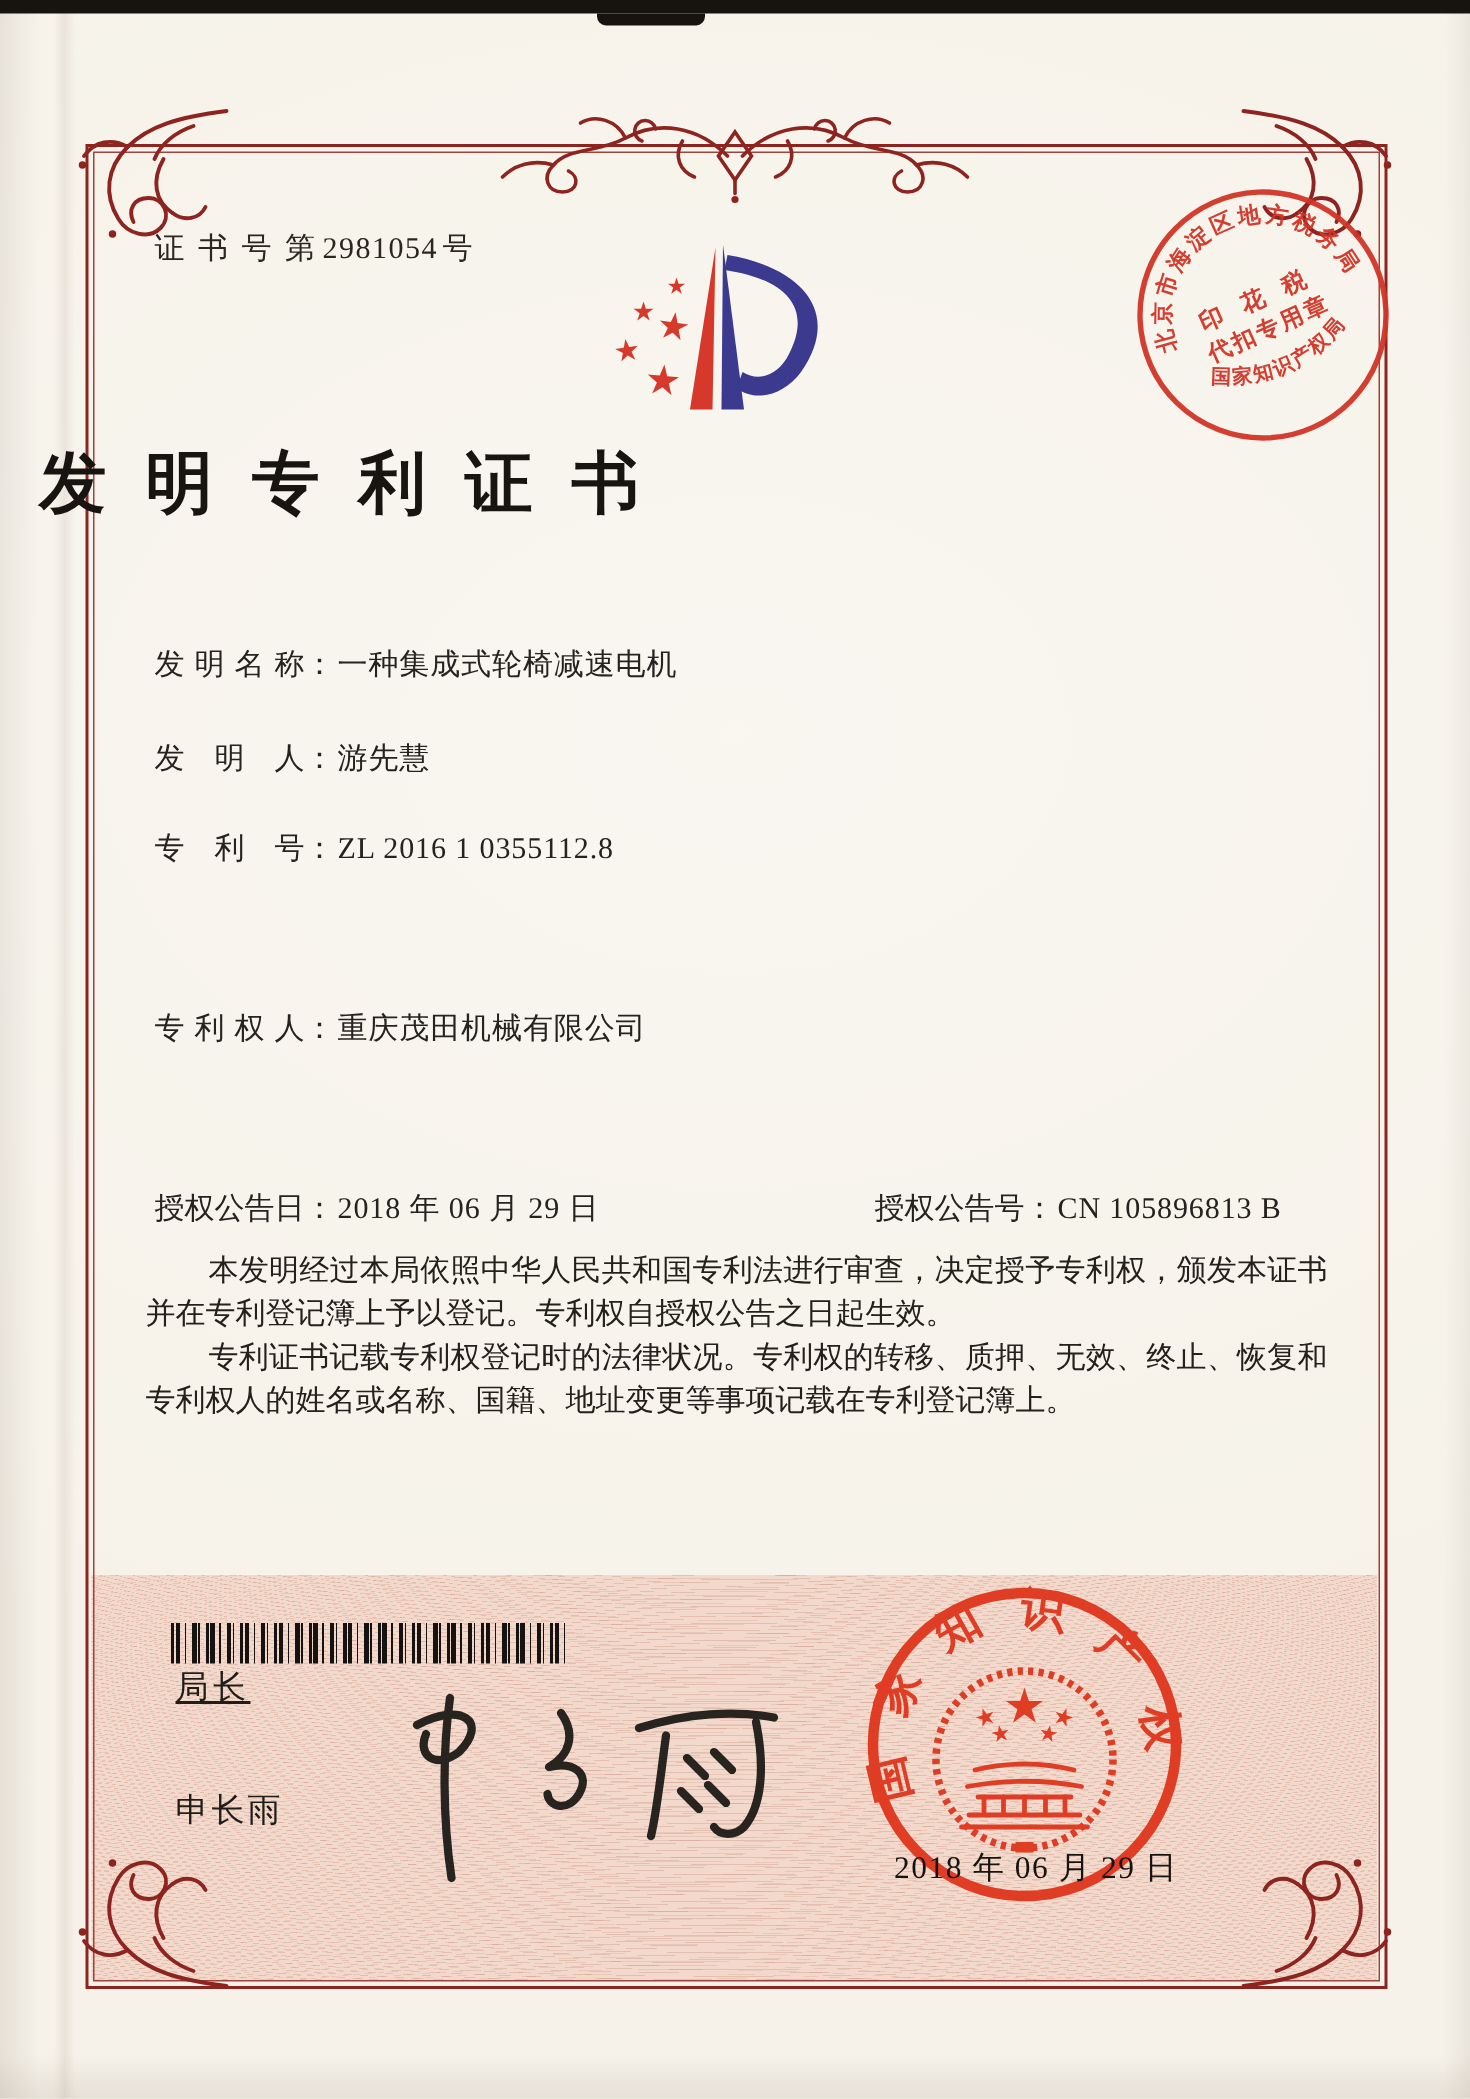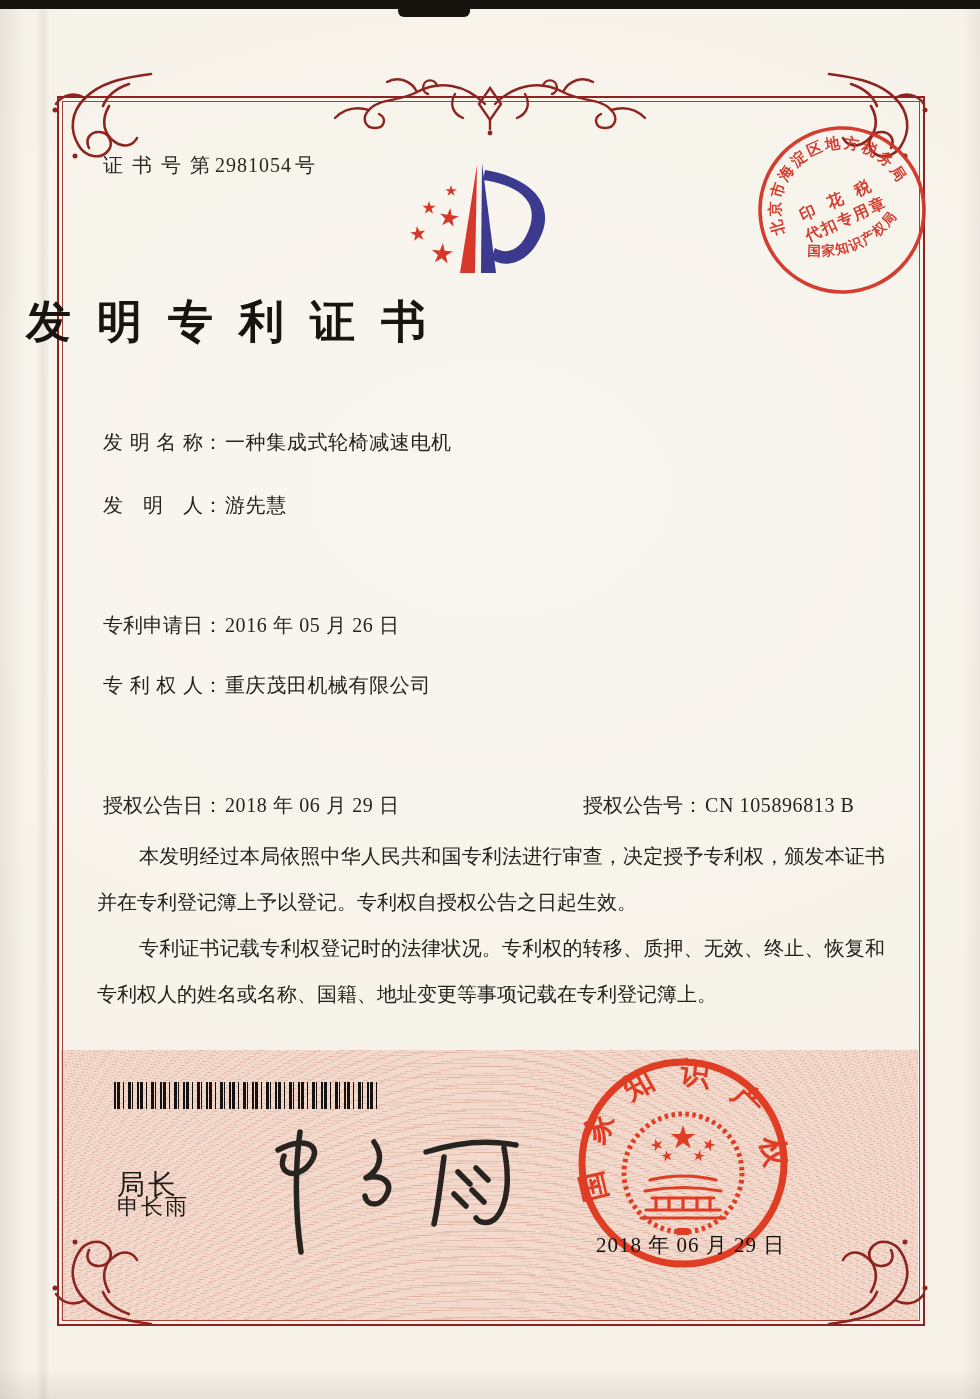--- a/index.html
+++ b/index.html
@@ -47,34 +47,34 @@
   .doc-title{position:absolute;left:0;top:292px;width:100%;
     font-size:45px;font-weight:bold;letter-spacing:26px;text-indent:26px;color:#181410;}
 
   .field-row{position:absolute;left:103px;font-size:20px;white-space:nowrap;color:#262220;}
   .flabel{display:inline-block;width:100px;text-align:justify;text-align-last:justify;vertical-align:bottom;}
   .fcolon{display:inline-block;width:22px;}
   .fvalue{letter-spacing:0.6px;}
   .field-pair2{position:absolute;left:480px;top:0;}
   .field-pair2 .flabel{width:auto;text-align-last:auto;}
 
-  .paras{position:absolute;left:97px;top:833px;width:788px;font-size:20px;line-height:46px;
+  .paras{position:absolute;left:97px;top:833px;width:788px;font-size:20px;line-height:29px;
     text-align:justify;color:#24201c;}
   .paras p{margin:0;text-indent:2.1em;}
 
   .barcode{position:absolute;left:114px;top:1082px;width:263px;height:27px;z-index:9;
     background:repeating-linear-gradient(90deg,
       #151211 0 2px, rgba(0,0,0,0) 2px 3px,
       #151211 3px 6px, rgba(0,0,0,0) 6px 9px,
       #151211 9px 10px, rgba(0,0,0,0) 10px 14px,
       #151211 14px 17px, rgba(0,0,0,0) 17px 18px,
       #151211 18px 19px, rgba(0,0,0,0) 19px 23px);
   }
 
-  .signer-title{position:absolute;left:117px;top:1166px;font-size:28px;letter-spacing:3px;color:#201c18;z-index:9;}
+  .signer-title{position:absolute;left:117px;top:1110px;font-size:22px;letter-spacing:3px;color:#201c18;z-index:9;text-decoration:underline;}
   .signer-name{position:absolute;left:117px;top:1192px;font-size:22px;letter-spacing:2px;color:#201c18;z-index:9;}
   .signature{position:absolute;left:248px;top:1112px;width:300px;height:155px;z-index:10;}
 
   .seal{position:absolute;left:558px;top:1038px;width:250px;height:250px;z-index:11;opacity:0.96;}
   .seal-date{position:absolute;left:596px;top:1231px;font-size:21px;letter-spacing:1px;color:#17130f;z-index:13;}
 
   .footer{position:absolute;left:61px;top:1296px;width:857px;text-align:center;font-size:18px;
     letter-spacing:2px;color:#3a332c;z-index:9;}
 </style>
 </head>
@@ -197,22 +197,22 @@
     </div>
 
     <div class="doc-title">发明专利证书</div>
 
     <div class="field-row" style="top:429px">
       <span class="flabel">发明名称</span><span class="fcolon">：</span><span class="fvalue">一种集成式轮椅减速电机</span>
     </div>
     <div class="field-row" style="top:492px">
       <span class="flabel">发明人</span><span class="fcolon">：</span><span class="fvalue">游先慧</span>
     </div>
-    <div class="field-row" style="top:612px">
-      <span class="flabel">专利申请日</span><span class="fcolon">：</span><span class="fvalue">2016 年 05 月 26 日</span>
+    <div class="field-row" style="top:552px">
+      <span class="flabel">专利号</span><span class="fcolon">：</span><span class="fvalue">ZL 2016 1 0355112.8</span>
     </div>
     <div class="field-row" style="top:672px">
       <span class="flabel">专利权人</span><span class="fcolon">：</span><span class="fvalue">重庆茂田机械有限公司</span>
     </div>
     <div class="field-row" style="top:792px">
       <span class="flabel">授权公告日</span><span class="fcolon">：</span><span class="fvalue">2018 年 06 月 29 日</span>
       <span class="field-pair2">
         <span class="flabel">授权公告号</span><span class="fcolon">：</span><span class="fvalue">CN 105896813 B</span>
       </span>
     </div>

